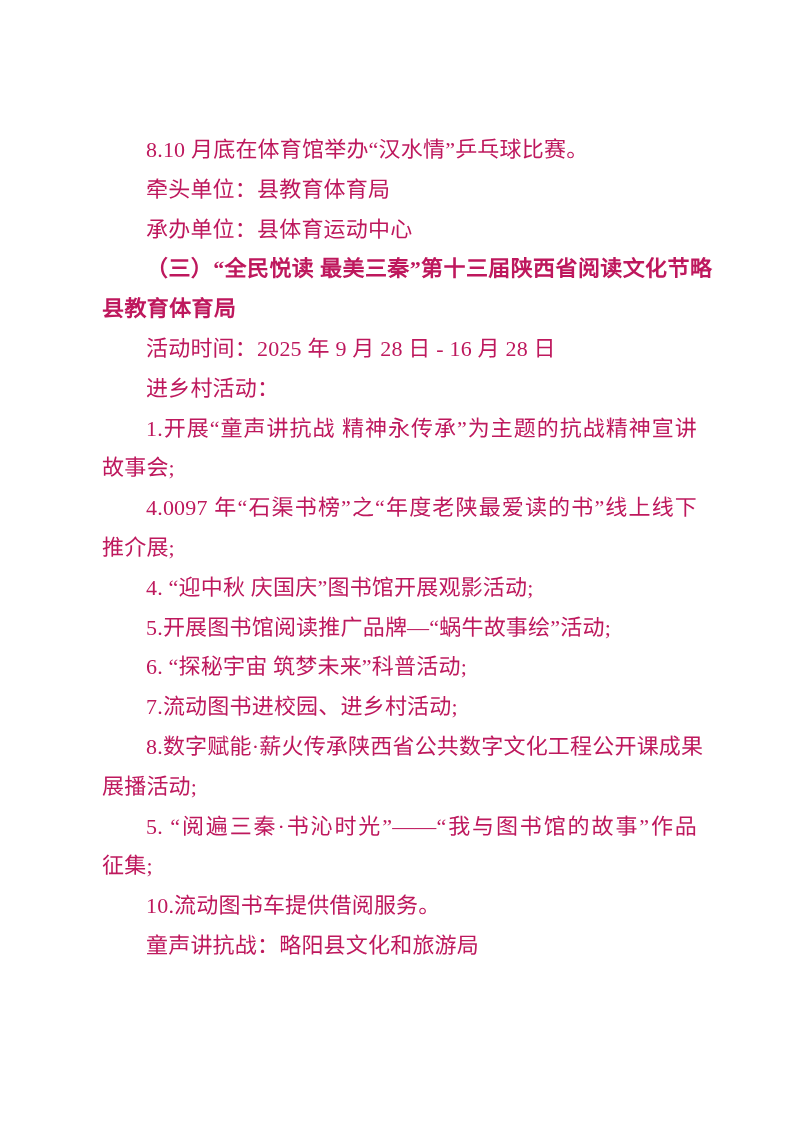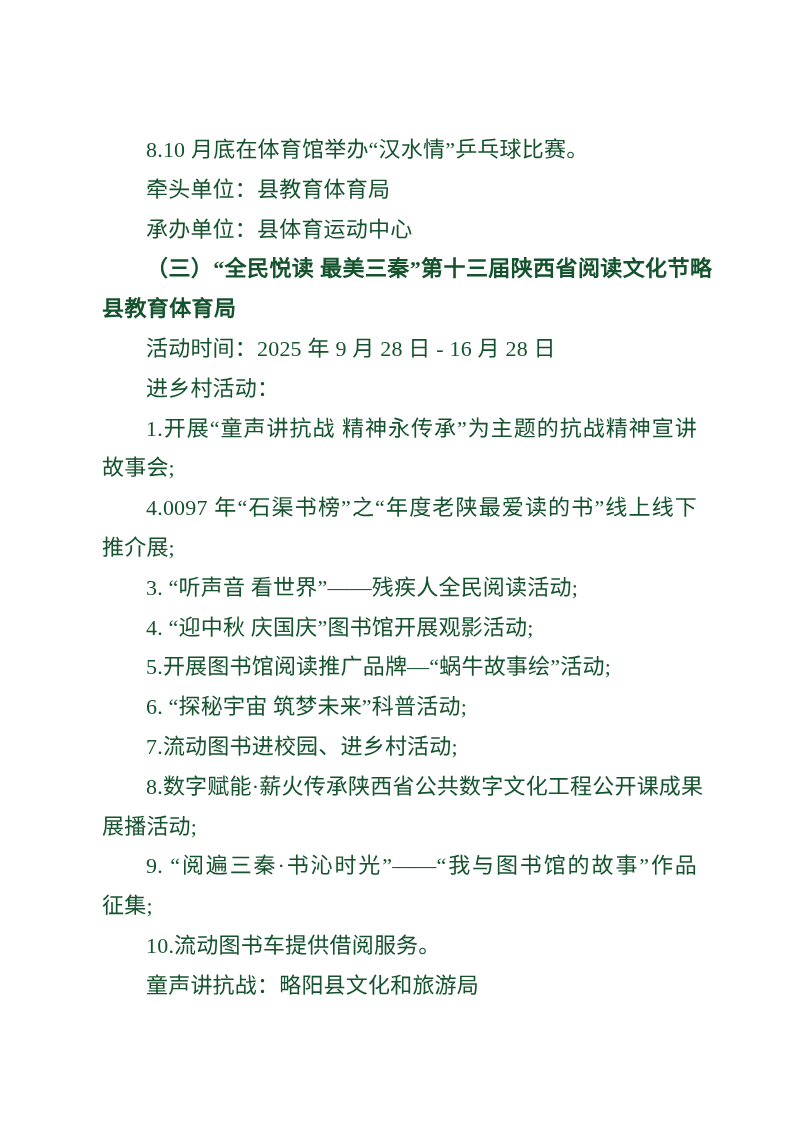--- a/index.html
+++ b/index.html
@@ -41,21 +41,21 @@
   }
   
   .paragraph.kai .line {
     letter-spacing: 0.4px;
     font-weight: bold;
   }
 </style>
 </head>
 <body style="background: rgb(255, 255, 255);">
 
-<div class="doc-body" id="doc-body" style="color: #14532d;">
+<div class="doc-body" id="doc-body" style="color: #be185d;">
     <div class="paragraph">
       <div class="line indent">8.10 月底在体育馆举办“汉水情”乒乓球比赛。</div>
     </div>
     <div class="paragraph">
       <div class="line indent">牵头单位：县教育体育局</div>
     </div>
     <div class="paragraph">
       <div class="line indent">承办单位：县体育运动中心</div>
     </div>
     <div class="paragraph kai">
@@ -70,40 +70,37 @@
     </div>
     <div class="paragraph">
       <div class="line indent fill">1.开展“童声讲抗战 精神永传承”为主题的抗战精神宣讲</div>
       <div class="line">故事会;</div>
     </div>
     <div class="paragraph">
       <div class="line indent fill">4.0097 年“石渠书榜”之“年度老陕最爱读的书”线上线下</div>
       <div class="line">推介展;</div>
     </div>
     <div class="paragraph">
-      <div class="line indent">3. “听声音 看世界”——残疾人全民阅读活动;</div>
-    </div>
-    <div class="paragraph">
       <div class="line indent">4. “迎中秋 庆国庆”图书馆开展观影活动;</div>
     </div>
     <div class="paragraph">
       <div class="line indent">5.开展图书馆阅读推广品牌—“蜗牛故事绘”活动;</div>
     </div>
     <div class="paragraph">
       <div class="line indent">6. “探秘宇宙 筑梦未来”科普活动;</div>
     </div>
     <div class="paragraph">
       <div class="line indent">7.流动图书进校园、进乡村活动;</div>
     </div>
     <div class="paragraph">
       <div class="line indent fill">8.数字赋能·薪火传承陕西省公共数字文化工程公开课成果</div>
       <div class="line">展播活动;</div>
     </div>
     <div class="paragraph">
-      <div class="line indent fill">9. “阅遍三秦·书沁时光”——“我与图书馆的故事”作品</div>
+      <div class="line indent fill">5. “阅遍三秦·书沁时光”——“我与图书馆的故事”作品</div>
       <div class="line">征集;</div>
     </div>
     <div class="paragraph">
       <div class="line indent">10.流动图书车提供借阅服务。</div>
     </div>
     <div class="paragraph">
       <div class="line indent">童声讲抗战：略阳县文化和旅游局</div>
     </div>
   </div>
 

